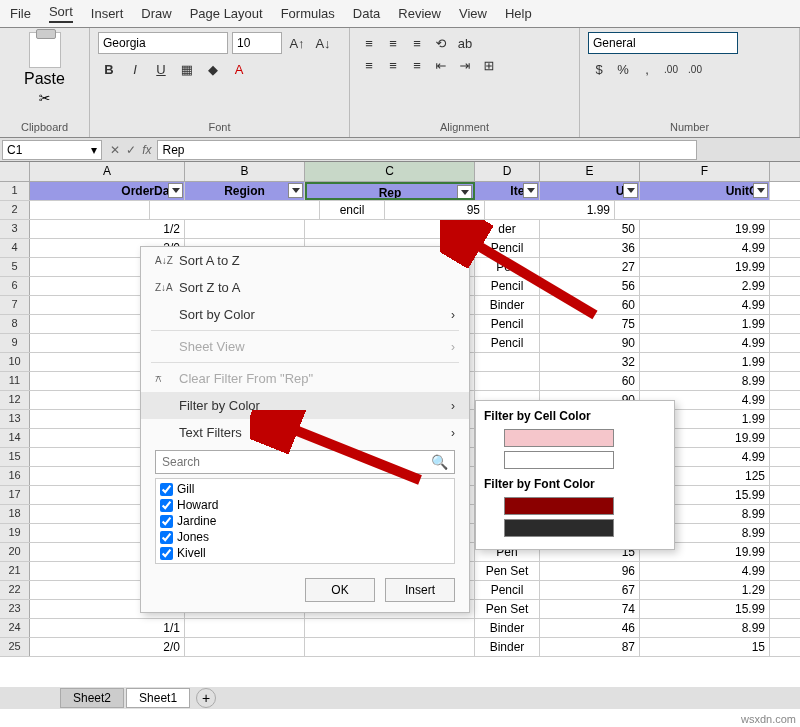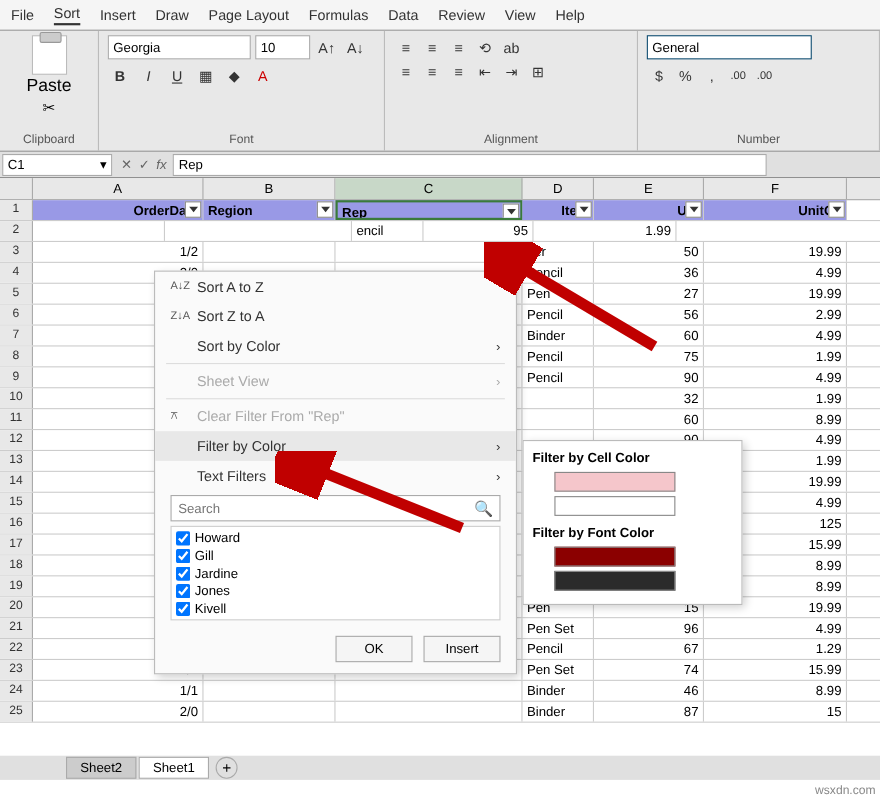--- a/index.html
+++ b/index.html
@@ -43,21 +43,21 @@
 
 .grid { position: relative; }
 .row { display: flex; height: 19px; border-bottom: 1px solid #ccc; }
 .row-hdr { width: 30px; background: #e8e8e8; border-right: 1px solid #aaa; text-align: center; font-size: 11px; color: #333; padding-top: 2px; }
 .cell { border-right: 1px solid #ccc; font-size: 12px; padding: 2px 4px 0; overflow: hidden; white-space: nowrap; }
 .hdr-cell { background: #9999e6; font-weight: bold; text-align: center; position: relative; font-size: 12px; }
 .filter-btn { position: absolute; right: 1px; top: 1px; width: 15px; height: 15px; background: #fff; border: 1px solid #888; display: flex; align-items: center; justify-content: center; }
 .filter-btn::after { content: ''; border-left: 4px solid transparent; border-right: 4px solid transparent; border-top: 5px solid #333; }
 .sel-cell { border: 2px solid #3a7a3a; }
 .ralign { text-align: right; }
-.calign { text-align: left; }
+.calign { text-align: center; }
 
 
 .dropdown { position: absolute; left: 140px; top: 246px; width: 330px; background: #fafafa; border: 1px solid #bbb; box-shadow: 3px 3px 8px rgba(0,0,0,0.2); z-index: 10; }
 .dd-item { display: flex; align-items: center; padding: 6px 14px; font-size: 13px; color: #333; gap: 10px; }
 .dd-item.hover { background: #e8e8e8; }
 .dd-item.disabled { color: #aaa; }
 .dd-item .arrow { margin-left: auto; font-size: 12px; }
 .dd-sep { height: 1px; background: #ddd; margin: 2px 10px; }
 .dd-search { margin: 4px 14px; }
 .dd-search input { width: 100%; height: 24px; padding: 0 24px 0 6px; font-size: 12px; border: 1px solid #aaa; }
@@ -456,25 +456,25 @@
     </div>
   <div class="dd-search">
       <div class="dd-search-wrap">
     <input placeholder="Search" style="">
     <span class="mag">🔍</span>
   </div>
     </div>
   <div class="dd-list" id="filter-list">
       <label class="dd-check">
         <input type="checkbox" checked="" style="">
-        <span>Howard</span>
+        <span>Gill</span>
       </label>
       <label class="dd-check">
         <input type="checkbox" checked="" style="">
-        <span>Gill</span>
+        <span>Howard</span>
       </label>
       <label class="dd-check">
         <input type="checkbox" checked="" style="">
         <span>Jardine</span>
       </label>
       <label class="dd-check">
         <input type="checkbox" checked="" style="">
         <span>Jones</span>
       </label>
       <label class="dd-check">

